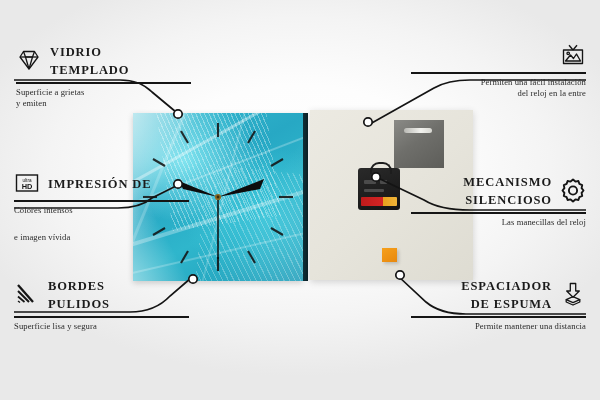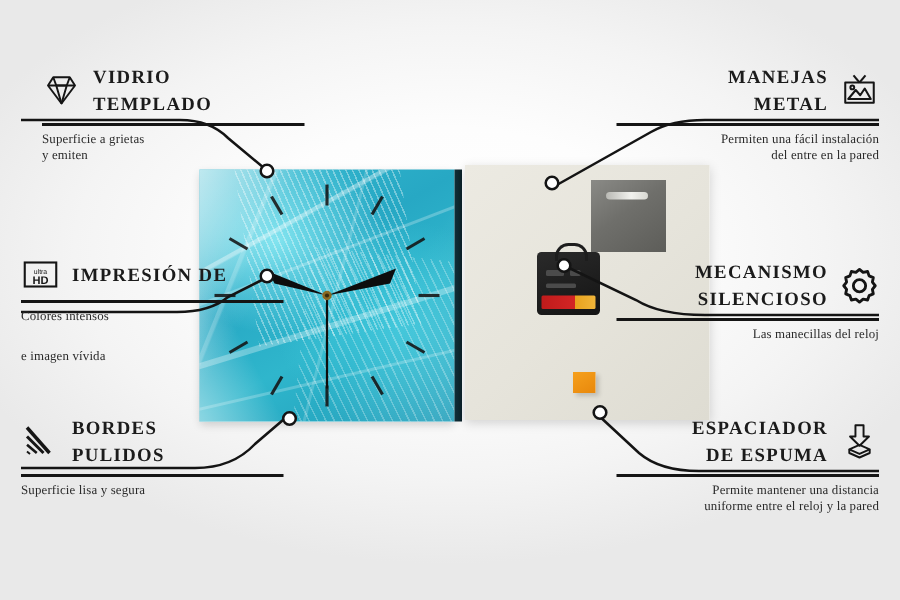--- a/index.html
+++ b/index.html
@@ -29,21 +29,21 @@
   .f-desc{
     font-family:"Liberation Serif", serif;
     font-size:8.6px;color:#2a2a2a;line-height:11px;margin-top:3px;
     letter-spacing:.1px;
   }
   .f-desc.right{text-align:right;}
   .ico{width:26px;height:26px;flex:0 0 26px;display:block;}
   .ico svg{display:block;width:26px;height:26px;}
 
   
-  #feat-vidrio   {left:28px;  top:42px;  width:175px;}
+  #feat-vidrio   {left:16px;  top:42px;  width:175px;}
   #feat-impresion{left:14px;  top:170px; width:175px;}
   #feat-bordes   {left:14px;  top:276px; width:175px;}
   
   #feat-manejas  {right:14px; top:42px;  width:175px;}
   #feat-mecanismo{right:14px; top:172px; width:175px;}
   #feat-espaciad {right:14px; top:276px; width:175px;}
 
   
   #wires{position:absolute;left:0;top:0;width:600px;height:400px;pointer-events:none;}
 
@@ -272,39 +272,35 @@
         <span class="f-title">BORDES</span><br>
         <span class="f-title">PULIDOS</span>
       </span>
     </div>
     <div class="f-rule"></div>
     <div class="f-desc">Superficie lisa y segura</div>
   </div>
 
   <div class="feature" id="feat-manejas">
     <div class="f-head right">
-      <span style="text-align:right">
-        <span class="f-title right">MANEJAS</span><br>
-        <span class="f-title right">METAL</span>
-      </span>
       <span class="ico">
         <svg viewBox="0 0 26 26">
           <g fill="none" stroke="#151515" stroke-width="1.35" stroke-linejoin="round">
             <rect x="3.5" y="8" width="19" height="13.5"></rect>
             <path d="M13 8 L9 3.2"></path>
             <path d="M13 8 L17 3.2"></path>
             <path d="M5.5 19 L10.5 13 L13.5 16.5 L16.5 12 L20.5 19 Z"></path>
             <circle cx="8.2" cy="11.3" r="1.25"></circle>
           </g>
         </svg>
       </span>
     </div>
     <div class="f-rule"></div>
     <div class="f-desc right">Permiten una fácil instalación</div>
-    <div class="f-desc right" style="margin-top:0">del entre en la pared</div>
+    <div class="f-desc right" style="margin-top:0">del reloj en la entre</div>
   </div>
 
   <div class="feature" id="feat-mecanismo">
     <div class="f-head right">
       <span style="text-align:right">
         <span class="f-title right">MECANISMO</span><br>
         <span class="f-title right">SILENCIOSO</span>
       </span>
       <span class="ico">
         <svg viewBox="0 0 26 26">
@@ -333,16 +329,15 @@
           <g fill="none" stroke="#151515" stroke-width="1.3" stroke-linejoin="round">
             <path d="M10.3 2.5 L15.7 2.5 L15.7 10 L19.3 10 L13 16.2 L6.7 10 L10.3 10 Z"></path>
             <path d="M6.2 18.6 L13 15.6 L19.8 18.6 L13 21.6 Z"></path>
             <path d="M6.2 18.6 L6.2 21.0 L13 24.0 L19.8 21.0 L19.8 18.6"></path>
           </g>
         </svg>
       </span>
     </div>
     <div class="f-rule"></div>
     <div class="f-desc right">Permite mantener una distancia</div>
-    <div class="f-desc right" style="margin-top:0">uniforme entre el reloj y la pared</div>
   </div>
 
 </div>
 
 </body></html>

